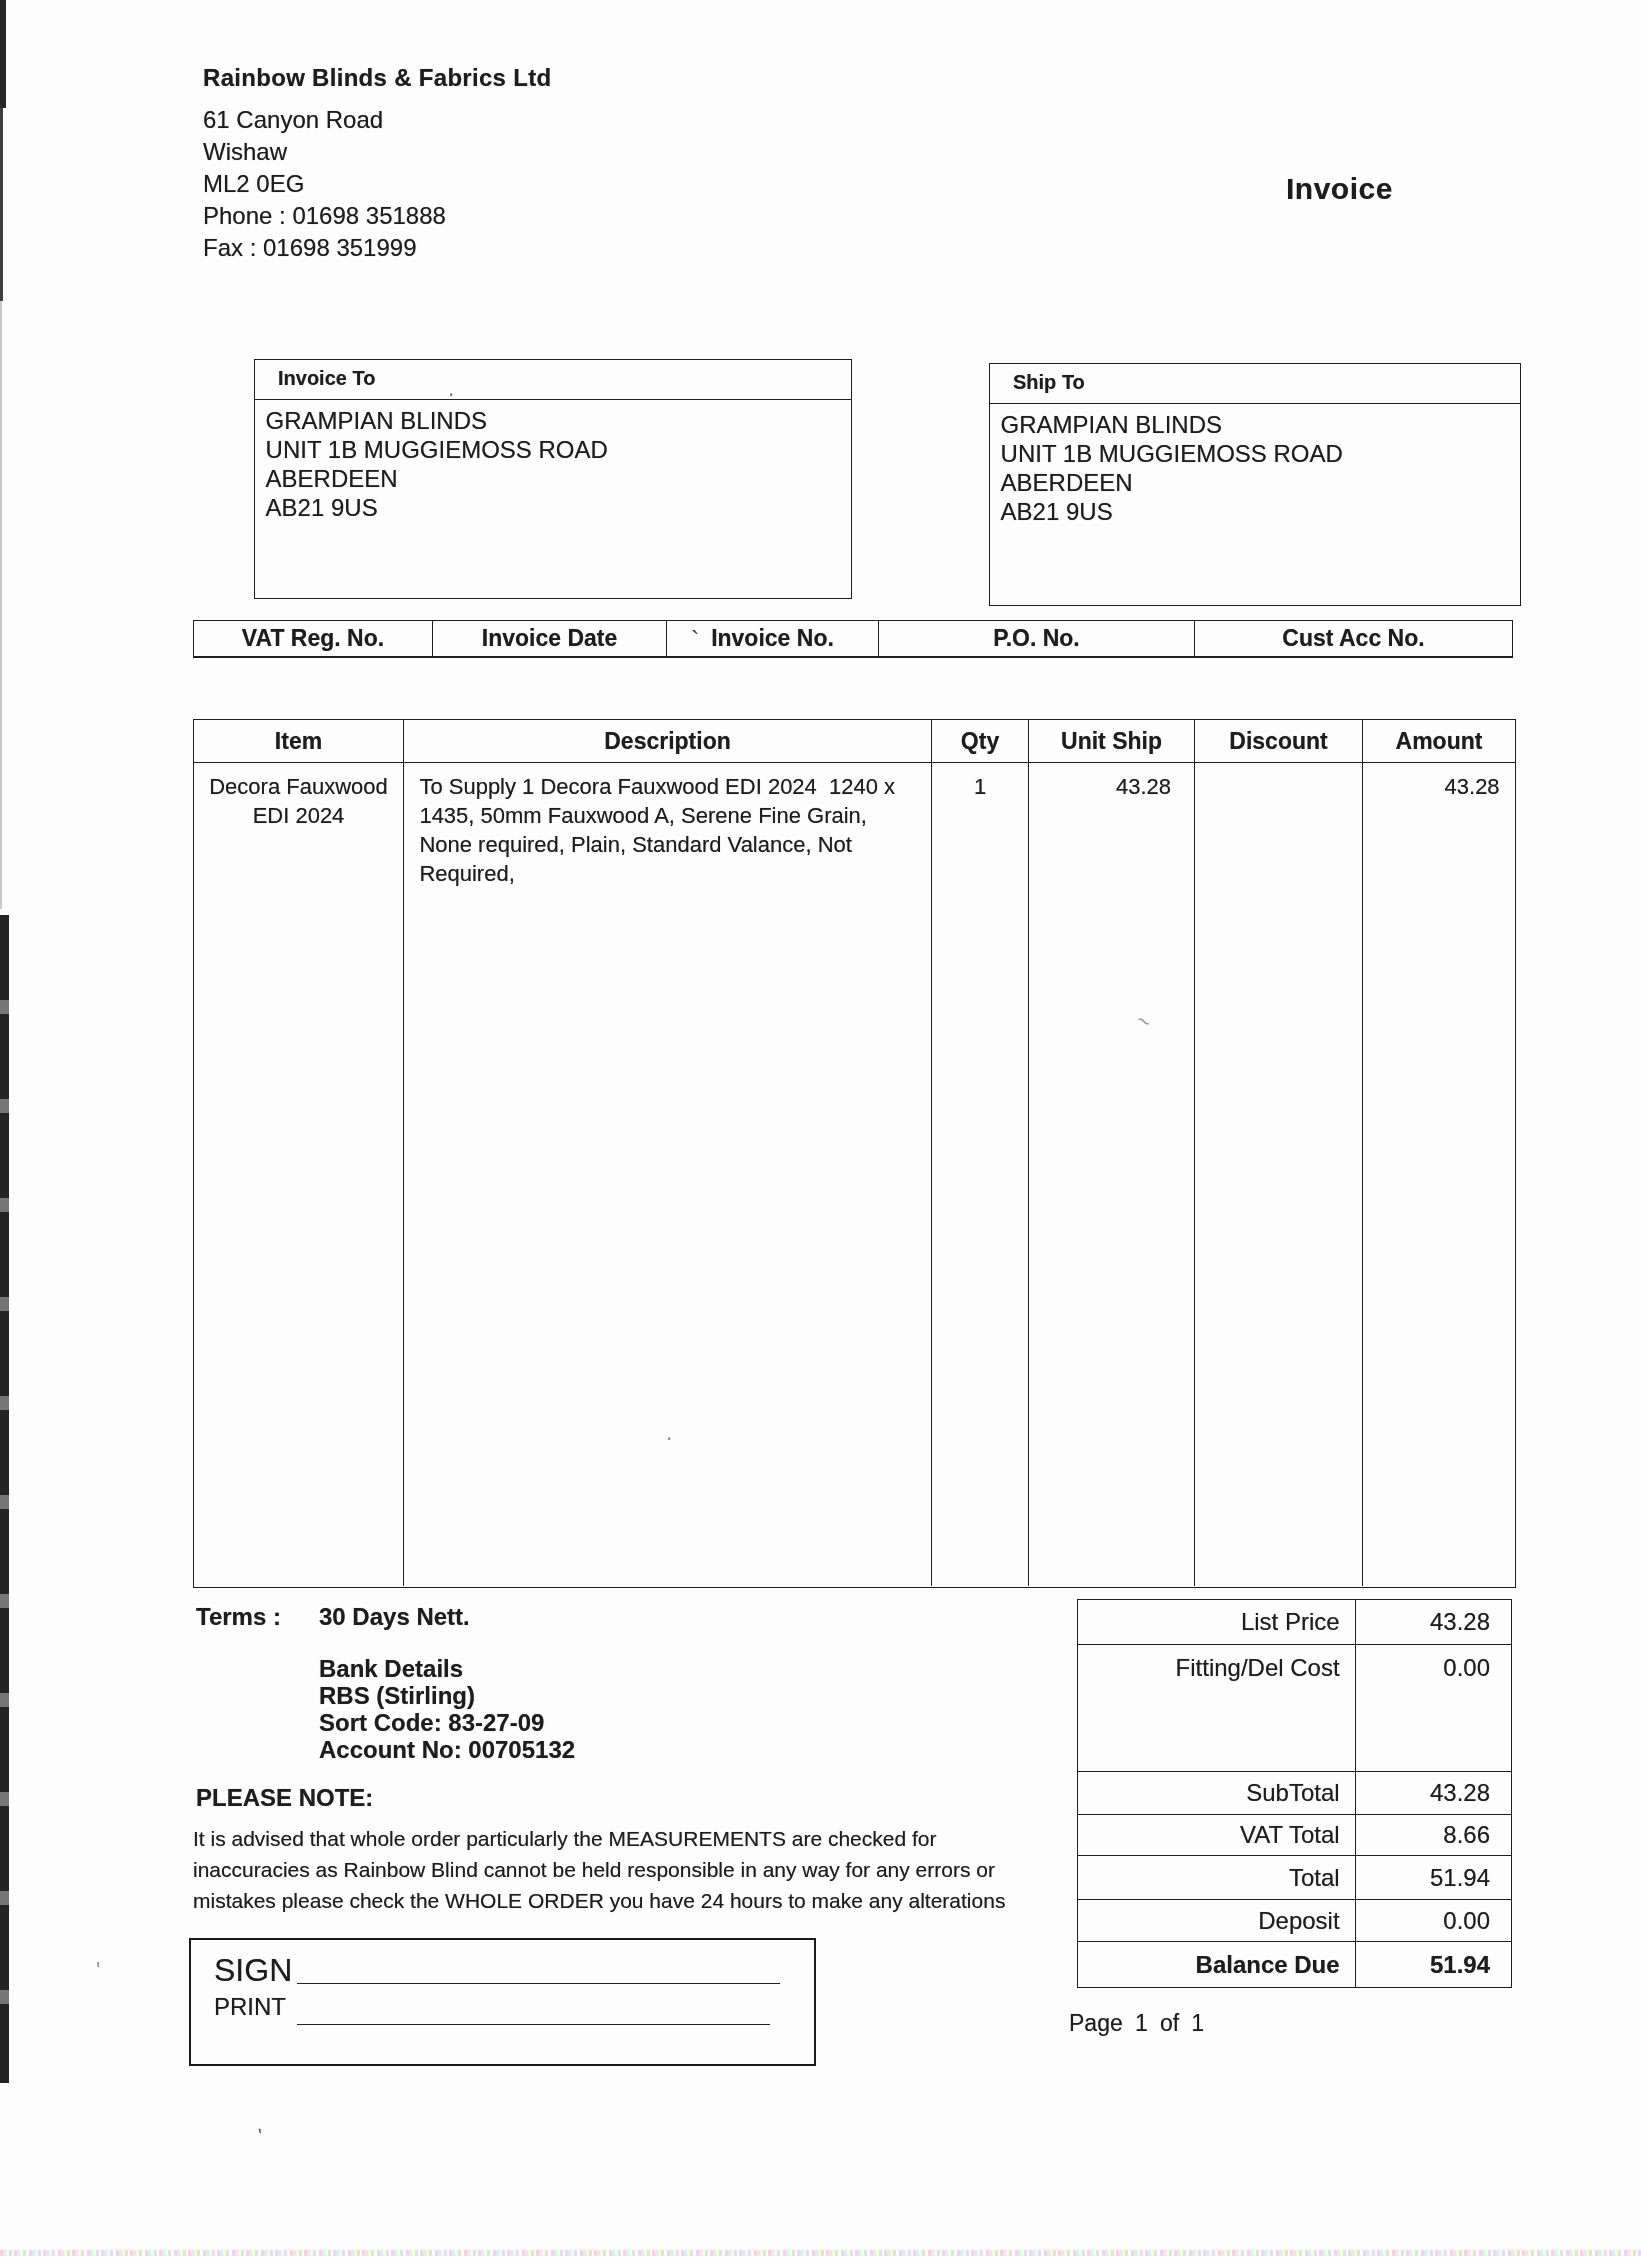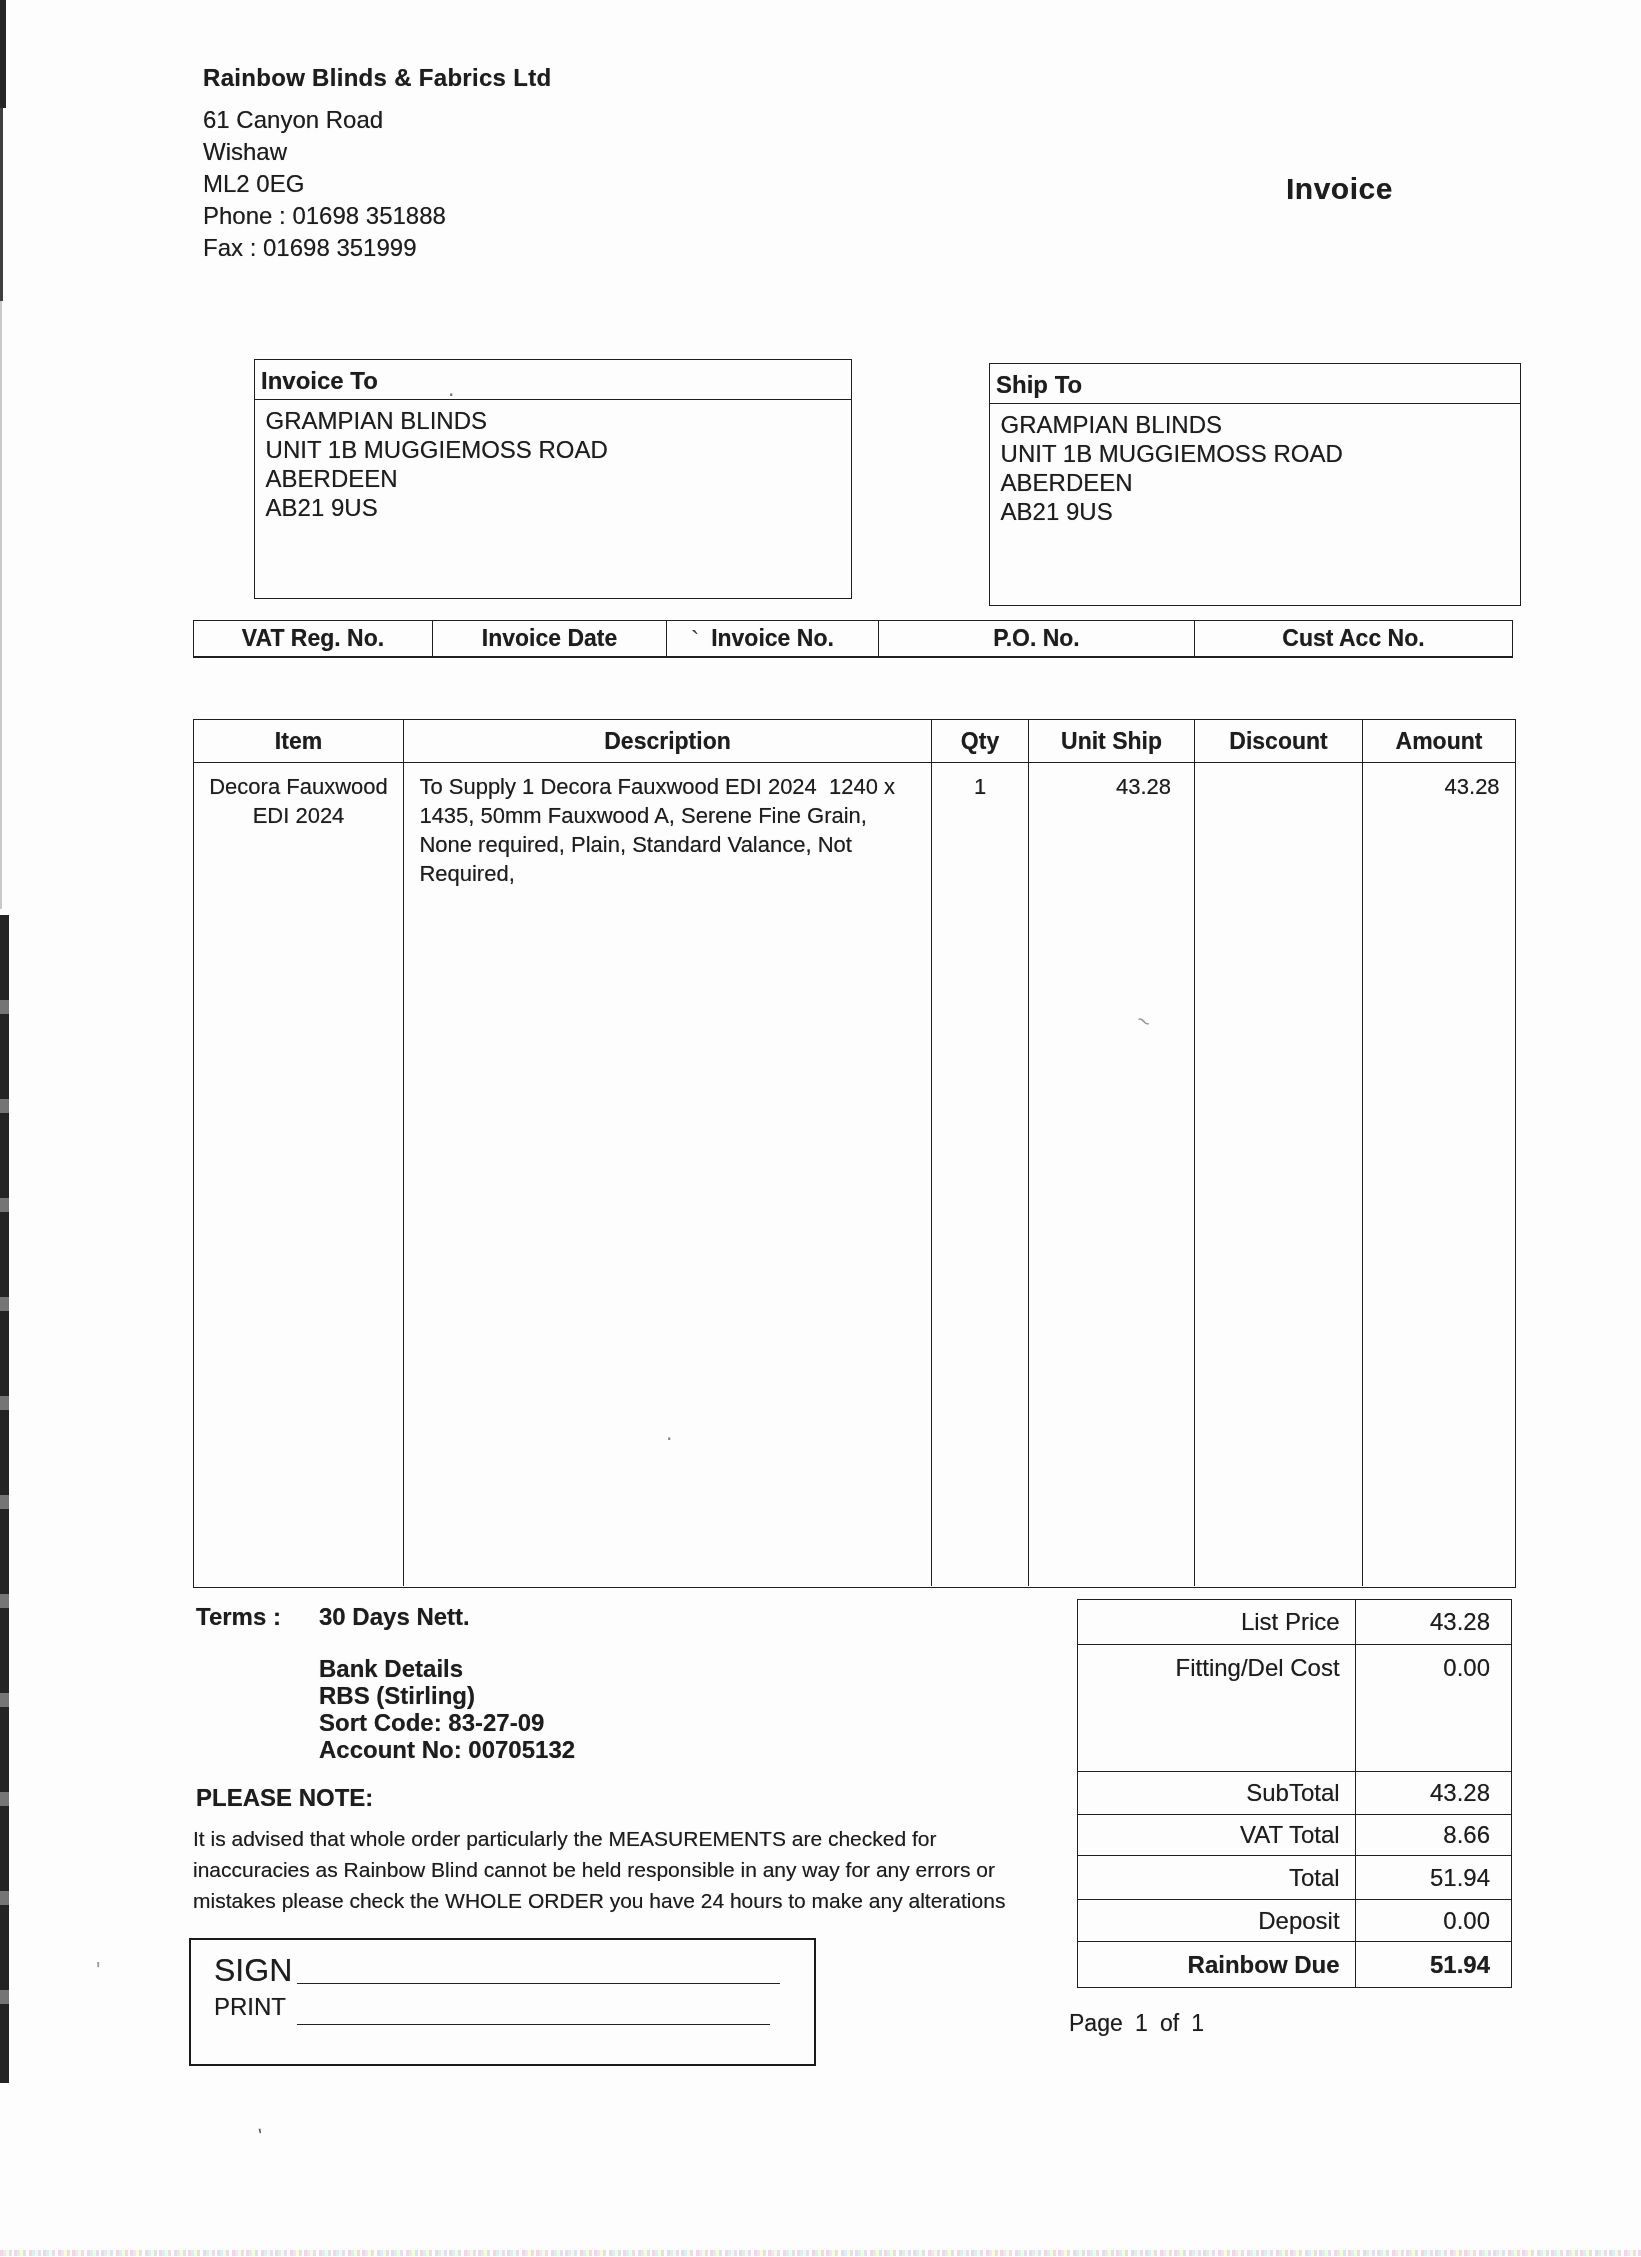--- a/index.html
+++ b/index.html
@@ -10,21 +10,21 @@
     color:#1d1d1d;
     text-shadow:0 0 0.7px rgba(25,25,25,.55);
   }
   .abs{position:absolute;}
   
   .company-name{left:203px;top:64px;font-size:24px;font-weight:bold;letter-spacing:0.3px;}
   .company-addr{left:203px;top:104px;font-size:24px;line-height:32px;}
   .doc-title{left:1286px;top:172px;font-size:30px;font-weight:bold;letter-spacing:0.5px;}
   
   .addr-box{border:1.9px solid #1f1f1f;background:transparent;}
-  .addr-box .box-label{position:absolute;left:6px;top:6.8px;font-size:24px;font-weight:bold;}
+  .addr-box .box-label{position:absolute;left:23px;top:6.8px;font-size:20px;font-weight:bold;}
   .addr-box .box-rule{position:absolute;left:0;right:0;top:39px;border-top:1.9px solid #1f1f1f;}
   .addr-box .box-lines{position:absolute;left:10.6px;top:46px;font-size:24px;line-height:29px;}
   
   .meta-table{left:193px;top:620px;width:1318px;border:1.9px solid #1f1f1f;}
   .mrow{display:flex;}
   .mrow.mhead{height:35px;border-bottom:1.9px solid #1f1f1f;}
   .mrow.mvals{height:47px;}
   .mcell{display:flex;align-items:center;justify-content:center;border-right:1.9px solid #1f1f1f;box-sizing:border-box;}
   .mcell:last-child{border-right:none;}
   .mhead .mcell{font-size:23px;font-weight:bold;}
@@ -196,21 +196,21 @@
     </div>
     <div class="trow tr4">
       <div class="tlabel">Total</div>
       <div class="tvalue">51.94</div>
     </div>
     <div class="trow tr5">
       <div class="tlabel">Deposit</div>
       <div class="tvalue">0.00</div>
     </div>
     <div class="trow tr6">
-      <div class="tlabel">Rainbow Due</div>
+      <div class="tlabel">Balance Due</div>
       <div class="tvalue">51.94</div>
     </div>
   </div>
 
   <div class="abs sign-box">
     <div class="sign-label">SIGN</div>
     <div class="sig-line l1"></div>
     <div class="print-label">PRINT</div>
     <div class="sig-line l2"></div>
   </div>

